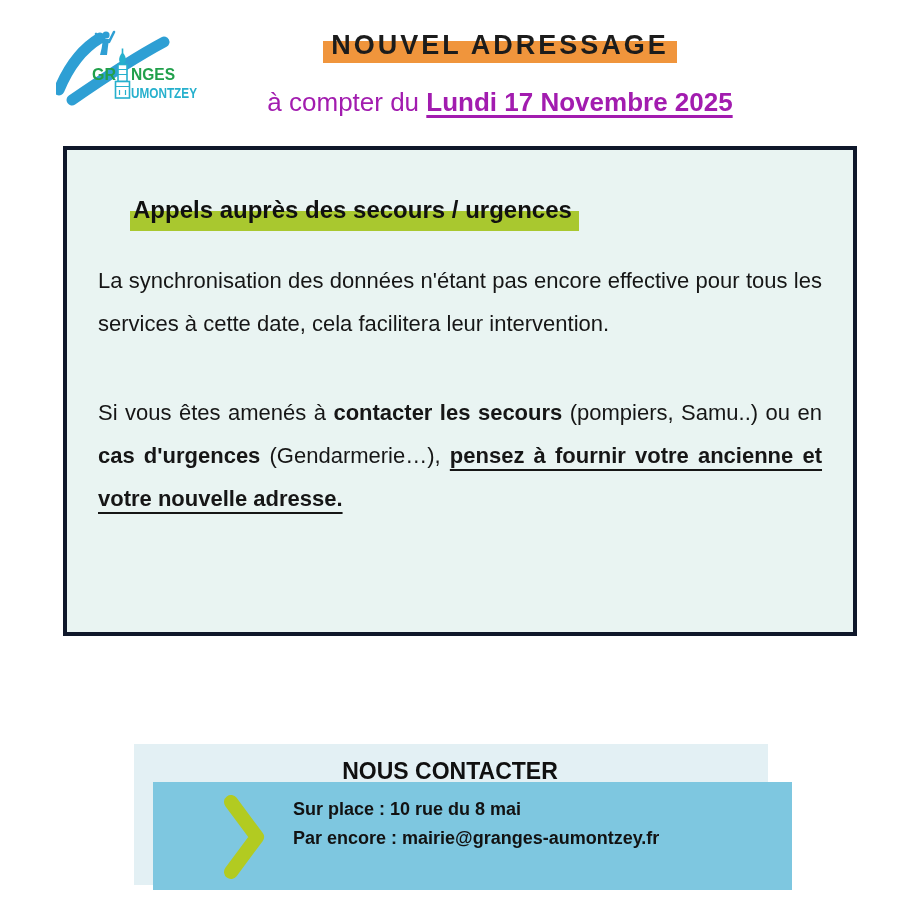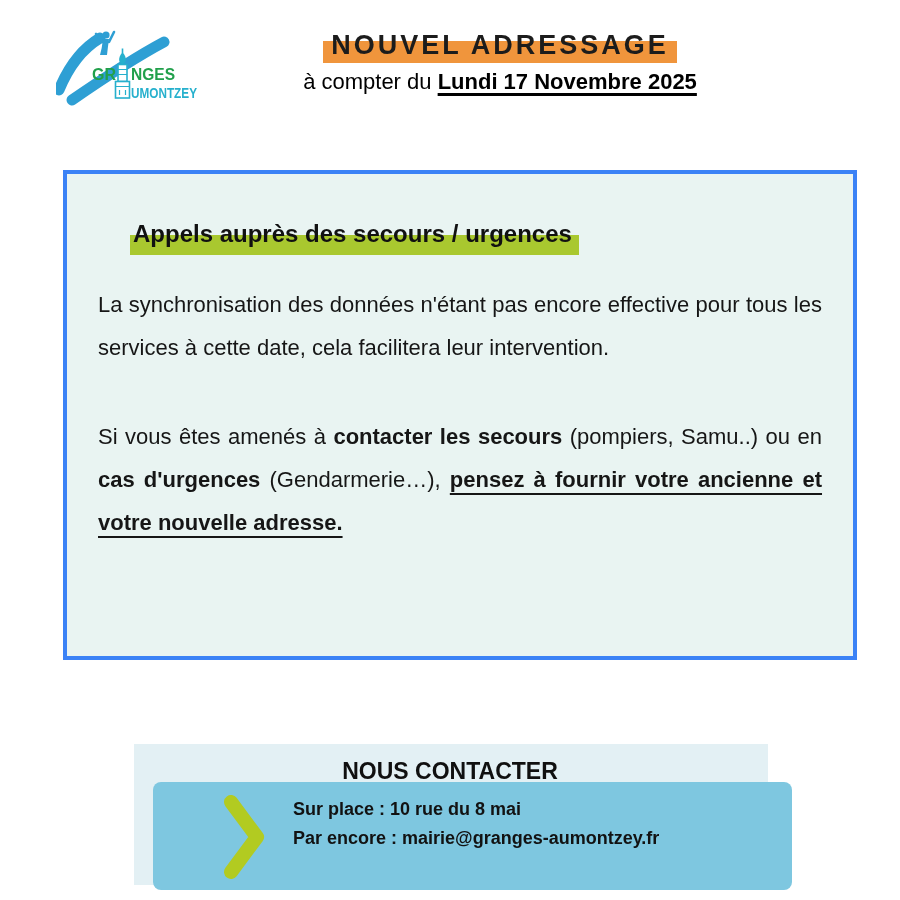--- a/index.html
+++ b/index.html
@@ -11,30 +11,30 @@
   
   .logo { position:absolute; left:56px; top:28px; width:150px; height:85px; }
 
   .header-text { position:absolute; left:230px; top:28px; width:540px; text-align:center; }
   .main-title {
     display:inline-block; font-size:27px; font-weight:bold; letter-spacing:3px; color:#1c1c1c;
     padding:2px 8px 3px 8px;
     background:linear-gradient(180deg, rgba(0,0,0,0) 36%, #F0953C 36%, #F0953C 97%, rgba(0,0,0,0) 97%);
     text-align:center;
   }
-  .subtitle { font-size:22px; margin-top:5px; color:#000000; }
+  .subtitle { font-size:26px; margin-top:23px; color:#a21caf; }
   .subtitle .date {
     font-weight:bold; text-decoration:underline;
     text-decoration-thickness:2.5px; text-underline-offset:4px;
   }
 
   
   .notice-box {
-    position:absolute; left:63px; top:170px; width:794px; height:490px;
-    box-sizing:border-box; background:#E9F4F2; border:4px solid #3b82f6;
+    position:absolute; left:63px; top:146px; width:794px; height:490px;
+    box-sizing:border-box; background:#E9F4F2; border:4px solid #0f172a;
   }
   .notice-heading-row { margin:46px 0 0 63px; }
   .notice-heading {
     display:inline-block; font-size:24px; font-weight:bold; color:#111;
     padding:0 7px 7px 3px;
     background:linear-gradient(180deg, rgba(0,0,0,0) 42%, #A9C82F 42%);
   }
   .notice-body {
     margin:28px 31px 0 31px; font-size:22px; line-height:43px;
     text-align:justify; color:#161616;
@@ -53,21 +53,20 @@
     background:#E3F0F4;
   }
   .contact-title {
     position:absolute; left:200px; top:750px; width:500px; text-align:center;
     font-size:23px; font-weight:bold; color:#101010;
     text-decoration:underline; text-decoration-thickness:2px; text-underline-offset:4px;margin-top:8px;
   }
   .contact-box {
     position:absolute; left:153px; top:782px; width:639px; height:108px;
     background:#7EC7E0;
-    border-radius:8px;
   }
   .chevron { position:absolute; left:68px; top:10px; }
   .contact-lines {
     position:absolute; left:140px; top:13px;
     font-size:18px; font-weight:bold; color:#121212; line-height:29px;
   }
 </style>
 </head>
 <body>
 

